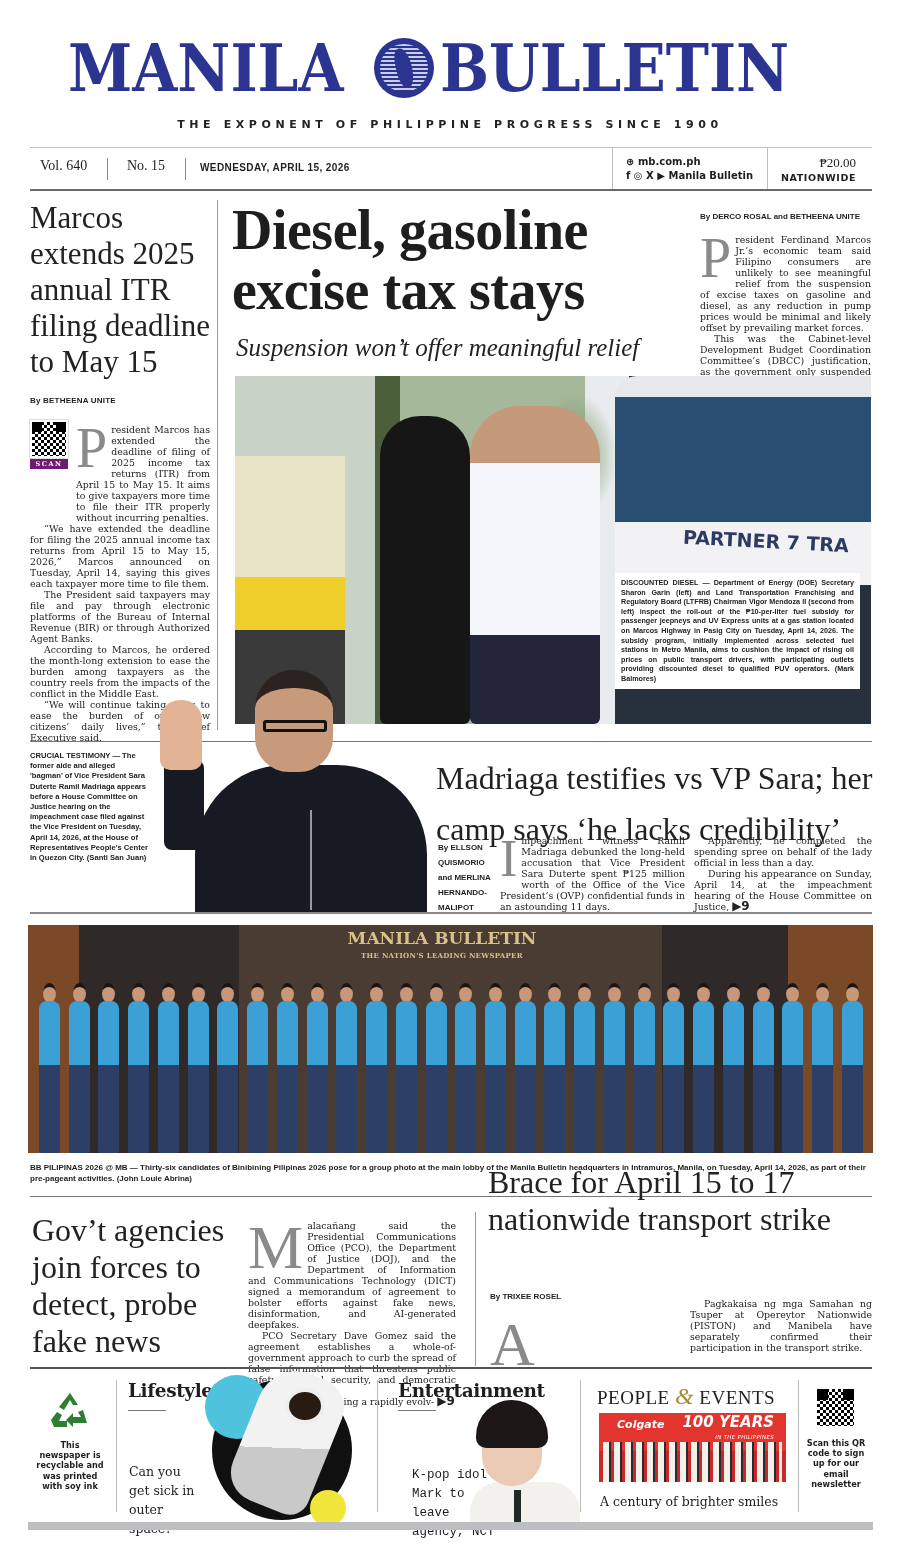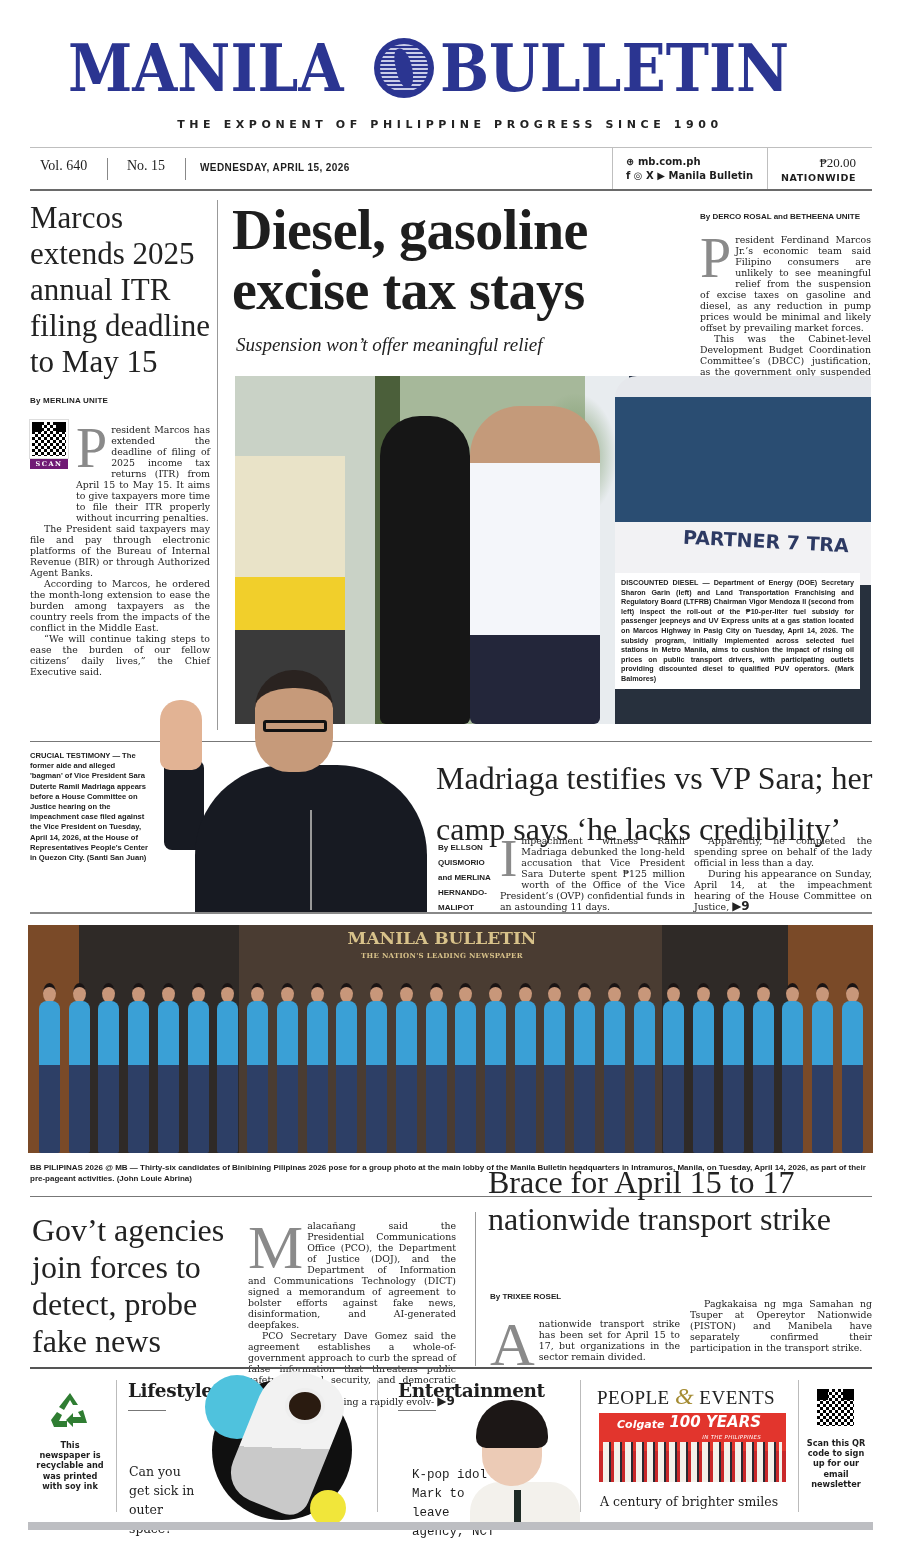--- a/index.html
+++ b/index.html
@@ -43,21 +43,21 @@
   .body-text { font-size: 9.4px; line-height: 11px; text-align: justify; color: #222; font-family: "DejaVu Serif", serif; }
   .body-text p { text-indent: 14px; }
   .body-text p.first { text-indent: 0; }
   .dropcap { float: left; font-size: 56px; line-height: 44px; color: #8a8a8a; margin: 2px 4px 0 0; font-family: "Liberation Serif", serif; }
   .itr-body { left: 30px; top: 424px; width: 180px; }
   .itr-body .p1 { margin-left: 46px; }
   .vrule-left { left: 217px; top: 200px; width: 1px; height: 530px; background: #999; }
 
   
   .lead-head { left: 232px; top: 200px; width: 460px; font-size: 56px; line-height: 60px; font-weight: bold; color: #1e1e1e; letter-spacing: -0.5px; }
-  .lead-sub { left: 236px; top: 334px; font-size: 19px; font-style: italic; color: #222; }
+  .lead-sub { left: 236px; top: 334px; font-size: 25px; font-style: italic; color: #222; }
   .lead-by { left: 700px; top: 212px; font-size: 8px; font-weight: bold; }
   .lead-body { left: 700px; top: 234px; width: 171px; }
   .cont { font-family: "DejaVu Sans", sans-serif; font-weight: bold; font-size: 12px; white-space: nowrap; }
 
   .photo-fuel { left: 235px; top: 376px; width: 636px; height: 348px; overflow: hidden;
     background:
       radial-gradient(ellipse 60px 90px at 340px 80px, #7a9a6a 0%, transparent 70%),
       linear-gradient(90deg, #c9d2c6 0 22%, #4b5f3a 22% 26%, #a6b89a 26% 55%, #e8ecef 55% 62%, #243145 62% 100%); }
   .photo-fuel .pump { position: absolute; left: 0; top: 80px; width: 110px; height: 268px; background: linear-gradient(180deg, #e9e3c8 0 45%, #f1cf2b 45% 65%, #3a3a3a 65%); }
   .photo-fuel .woman { position: absolute; left: 145px; top: 40px; width: 90px; height: 308px; background: #161616; border-radius: 40px 40px 6px 6px; }
@@ -126,21 +126,21 @@
   .mark { left: 470px; top: 1400px; width: 110px; height: 124px; overflow: hidden; }
   .mark .hair { position: absolute; left: 6px; top: 0; width: 72px; height: 48px; background: #1c1716; border-radius: 36px 36px 10px 10px; }
   .mark .face { position: absolute; left: 12px; top: 22px; width: 60px; height: 64px; background: #eccbb6; border-radius: 26px 26px 30px 30px; }
   .mark .suit { position: absolute; left: 0; top: 82px; width: 110px; height: 44px; background: #f3f1ec; border-radius: 30px 30px 0 0; }
   .mark .tie { position: absolute; left: 44px; top: 90px; width: 7px; height: 36px; background: #1e2a25; }
   .vrule-f3 { left: 580px; top: 1380px; width: 1px; height: 132px; background: #bbb; }
   .pe-title { left: 597px; top: 1383px; font-family: "Liberation Serif", serif; font-size: 19px; letter-spacing: 0.5px; color: #222; }
   .pe-title .amp { color: #a48b32; font-style: italic; font-size: 24px; }
   .pe-photo { left: 599px; top: 1413px; width: 187px; height: 69px; background: linear-gradient(180deg, #e2352d 0 55%, #c9282a 55%); overflow: hidden; }
   .pe-brand { position: absolute; left: 18px; top: 5px; color: #fff; font-family: "DejaVu Sans", sans-serif; font-weight: bold; font-style: italic; font-size: 11px; }
-  .pe-years { position: absolute; right: 25px; top: 2px; color: #fff; font-family: "DejaVu Sans", sans-serif; font-weight: bold; font-style: italic; font-size: 15px; text-align: right; line-height: 15px; }
+  .pe-years { position: absolute; right: 12px; top: 2px; color: #fff; font-family: "DejaVu Sans", sans-serif; font-weight: bold; font-style: italic; font-size: 15px; text-align: right; line-height: 15px; }
   .pe-years small { display: block; font-size: 5.5px; font-weight: normal; letter-spacing: 0.3px; }
   .pe-people { position: absolute; left: 4px; right: 4px; bottom: 0; height: 40px; background: repeating-linear-gradient(90deg, #f4f1ea 0 6px, #2a2a32 6px 8px, transparent 8px 11px); }
   .pe-text { left: 600px; top: 1494px; font-size: 12.5px; font-family: "DejaVu Serif", serif; }
   .vrule-f4 { left: 798px; top: 1380px; width: 1px; height: 132px; background: #bbb; }
   .qr-big { left: 817px; top: 1389px; width: 37px; height: 37px; }
   .qr-text { left: 806px; top: 1438px; width: 60px; text-align: center; font-family: "DejaVu Sans", sans-serif; font-weight: bold; font-size: 8.2px; line-height: 10.2px; }
   .footer-bar { left: 28px; top: 1522px; width: 845px; height: 8px; background: #bdbec2; }
 </style>
 </head>
 <body>
@@ -172,25 +172,26 @@
   </div>
   <span class="sep4"></span>
   <div class="price">
     <div class="amt">₱20.00</div>
     <div class="nw sans">NATIONWIDE</div>
   </div>
 </div>
 <div class="abs rule-bot"></div>
 
 <h2 class="abs itr-head serif" style="font-weight:normal;">Marcos extends 2025 annual ITR filing deadline to May 15</h2>
-<div class="abs itr-by cond">By MERLINA UNITE</div>
+<div class="abs itr-by cond">By BETHEENA UNITE</div>
 <div class="abs qr qr-small"></div>
 <div class="abs scan-badge">SCAN</div>
 <div class="abs itr-body body-text">
   <p class="first p1"><span class="dropcap">P</span><span>resident Marcos has extended the deadline of filing of 2025 income tax returns (ITR) from April 15 to May 15. It aims to give taxpayers more time to file their ITR properly without incurring penalties.</span></p>
+  <p>“We have extended the deadline for filing the 2025 annual income tax returns from April 15 to May 15, 2026,” Marcos announced on Tuesday, April 14, saying this gives each taxpayer more time to file them.</p>
   <p>The President said taxpayers may file and pay through electronic platforms of the Bureau of Internal Revenue (BIR) or through Authorized Agent Banks.</p>
   <p>According to Marcos, he ordered the month-long extension to ease the burden among taxpayers as the country reels from the impacts of the conflict in the Middle East.</p>
   <p>“We will continue taking steps to ease the burden of our fellow citizens’ daily lives,” the Chief Executive said.</p>
 </div>
 <div class="abs vrule-left"></div>
 
 <h1 class="abs lead-head serif">Diesel, gasoline excise tax stays</h1>
 <div class="abs lead-sub serif">Suspension won’t offer meaningful relief</div>
 <div class="abs lead-by cond">By DERCO ROSAL and BETHEENA UNITE</div>
 <div class="abs lead-body body-text">
@@ -271,21 +272,21 @@
 <div class="abs fake-body body-text">
   <p class="first"><span class="dropcap" style="font-size:62px;line-height:50px;">M</span><span>alacañang said the Presidential Communications Office (PCO), the Department of Justice (DOJ), and the Department of Information and Communications Technology (DICT) signed a memorandum of agreement to bolster efforts against fake news, disinformation, and AI-generated deepfakes.</span></p>
   <p>PCO Secretary Dave Gomez said the agreement establishes a whole-of-government approach to curb the spread of false information that threatens public safety, national security, and democratic institutions.</p>
   <p><span>“We are confronting a rapidly evolv-</span> <span class="cont">▶9</span></p>
 </div>
 <div class="abs vrule-mid"></div>
 
 <h2 class="abs strike-head" style="font-weight:normal;">Brace for April 15 to 17 nationwide transport strike</h2>
 <div class="abs strike-by cond">By TRIXEE ROSEL</div>
 <div class="abs strike-col1 body-text">
-  <p class="first"><span class="dropcap" style="font-size:62px;line-height:48px;">A</span><span>nationwide transport strike has been set for April 15 to 17, but organizations in the sector remain divided.</span></p>
+  <p class="first"><span class="dropcap" style="font-size:62px;line-height:48px;">A</span></p>
 </div>
 <div class="abs strike-col2 body-text">
   <p>Pagkakaisa ng mga Samahan ng Tsuper at Opereytor Nationwide (PISTON) and Manibela have separately confirmed their participation in the transport strike.</p>
 </div>
 <div class="abs rule-low"></div>
 
 <svg class="abs recycle" viewBox="0 0 40 40">
   <g fill="#2f7d32">
     <polygon points="20,3 28,15 23,15 20,10 14,20 9,17"></polygon>
     <polygon points="33,20 37,33 23,33 23,37 16,30 23,23 23,27 31,27 28,22"></polygon>

